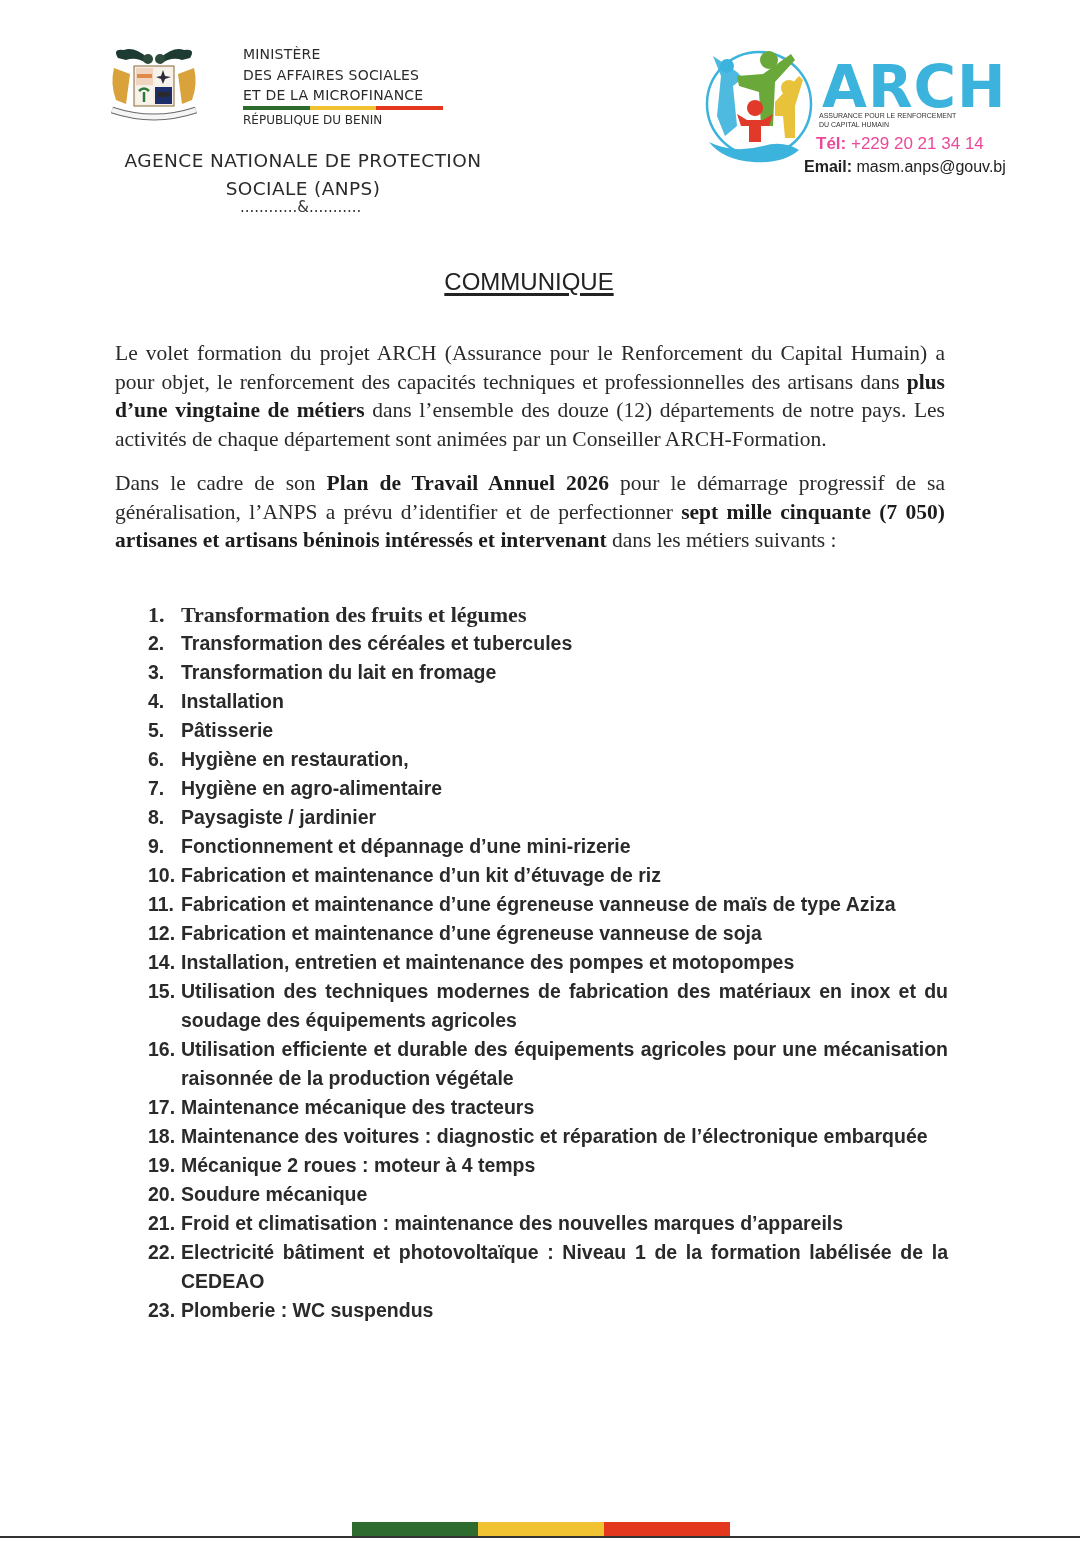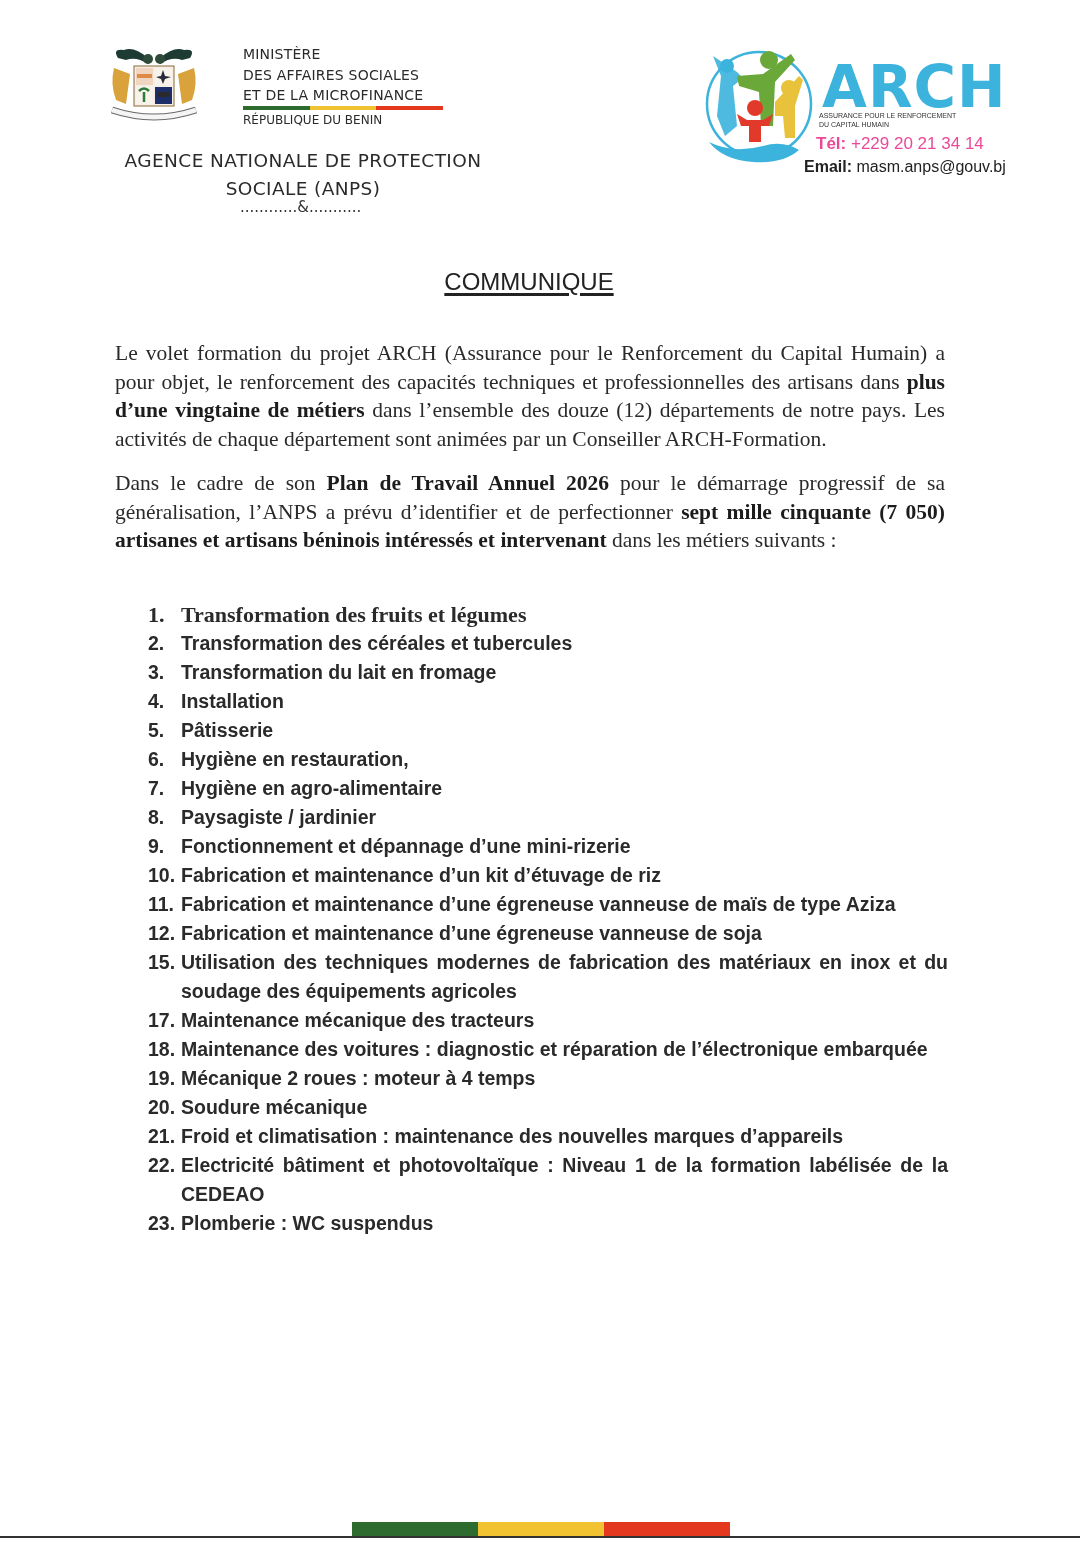--- a/index.html
+++ b/index.html
@@ -167,22 +167,30 @@
     </li>
   <li>
       <span class="num">11.</span>
       <span class="txt">Fabrication et maintenance d’une égreneuse vanneuse de maïs de type Aziza</span>
     </li>
   <li>
       <span class="num">12.</span>
       <span class="txt">Fabrication et maintenance d’une égreneuse vanneuse de soja</span>
     </li>
   <li>
+      <span class="num">14.</span>
+      <span class="txt">Installation, entretien et maintenance des pompes et motopompes</span>
+    </li>
+  <li>
       <span class="num">15.</span>
       <span class="txt">Utilisation des techniques modernes de fabrication des matériaux en inox et du soudage des équipements agricoles</span>
+    </li>
+  <li>
+      <span class="num">16.</span>
+      <span class="txt">Utilisation efficiente et durable des équipements agricoles pour une mécanisation raisonnée de la production végétale</span>
     </li>
   <li>
       <span class="num">17.</span>
       <span class="txt">Maintenance mécanique des tracteurs</span>
     </li>
   <li>
       <span class="num">18.</span>
       <span class="txt">Maintenance des voitures : diagnostic et réparation de l’électronique embarquée</span>
     </li>
   <li>

